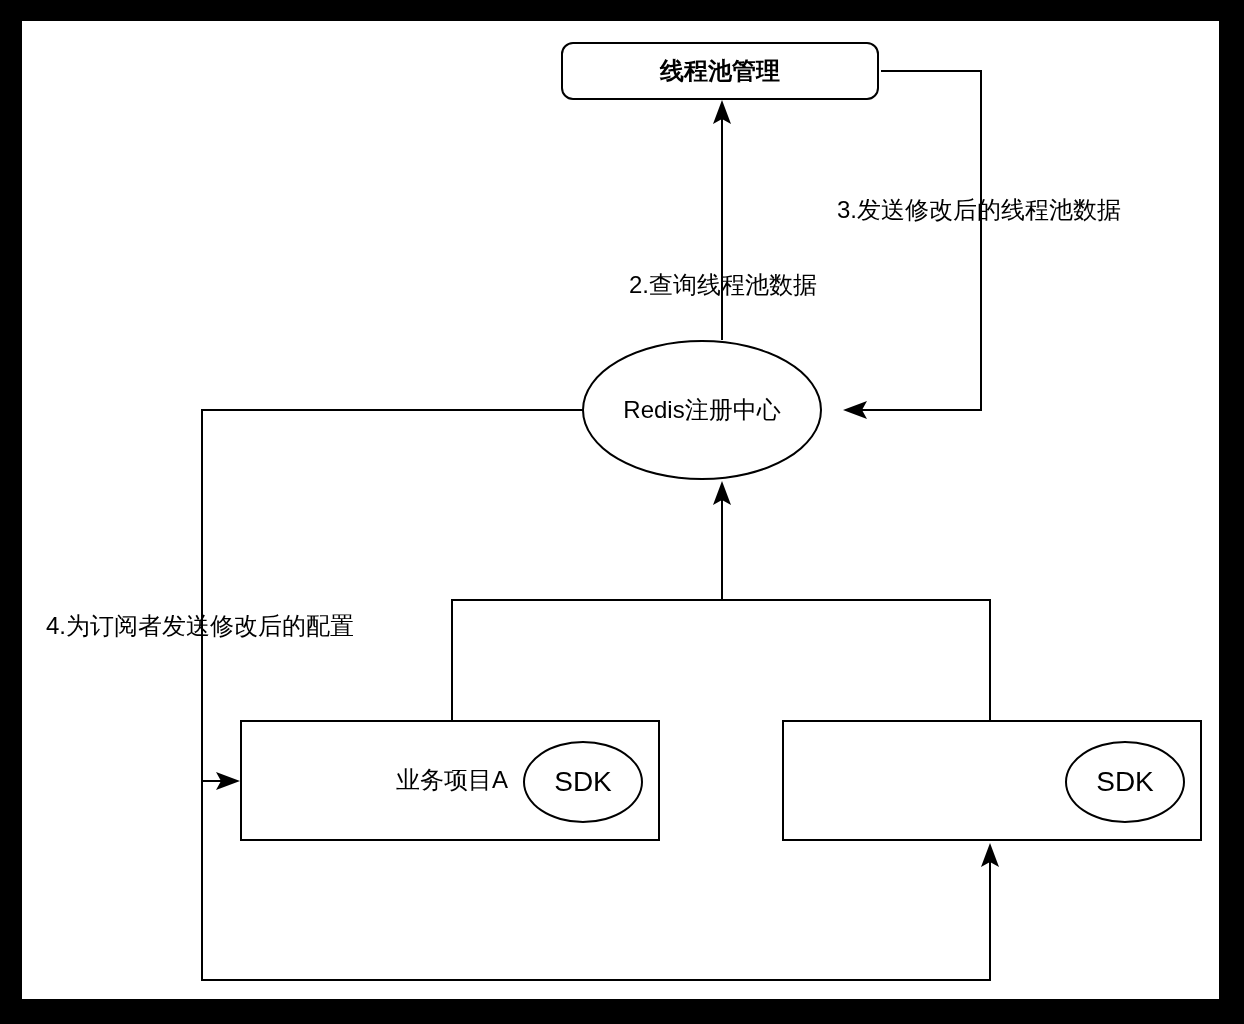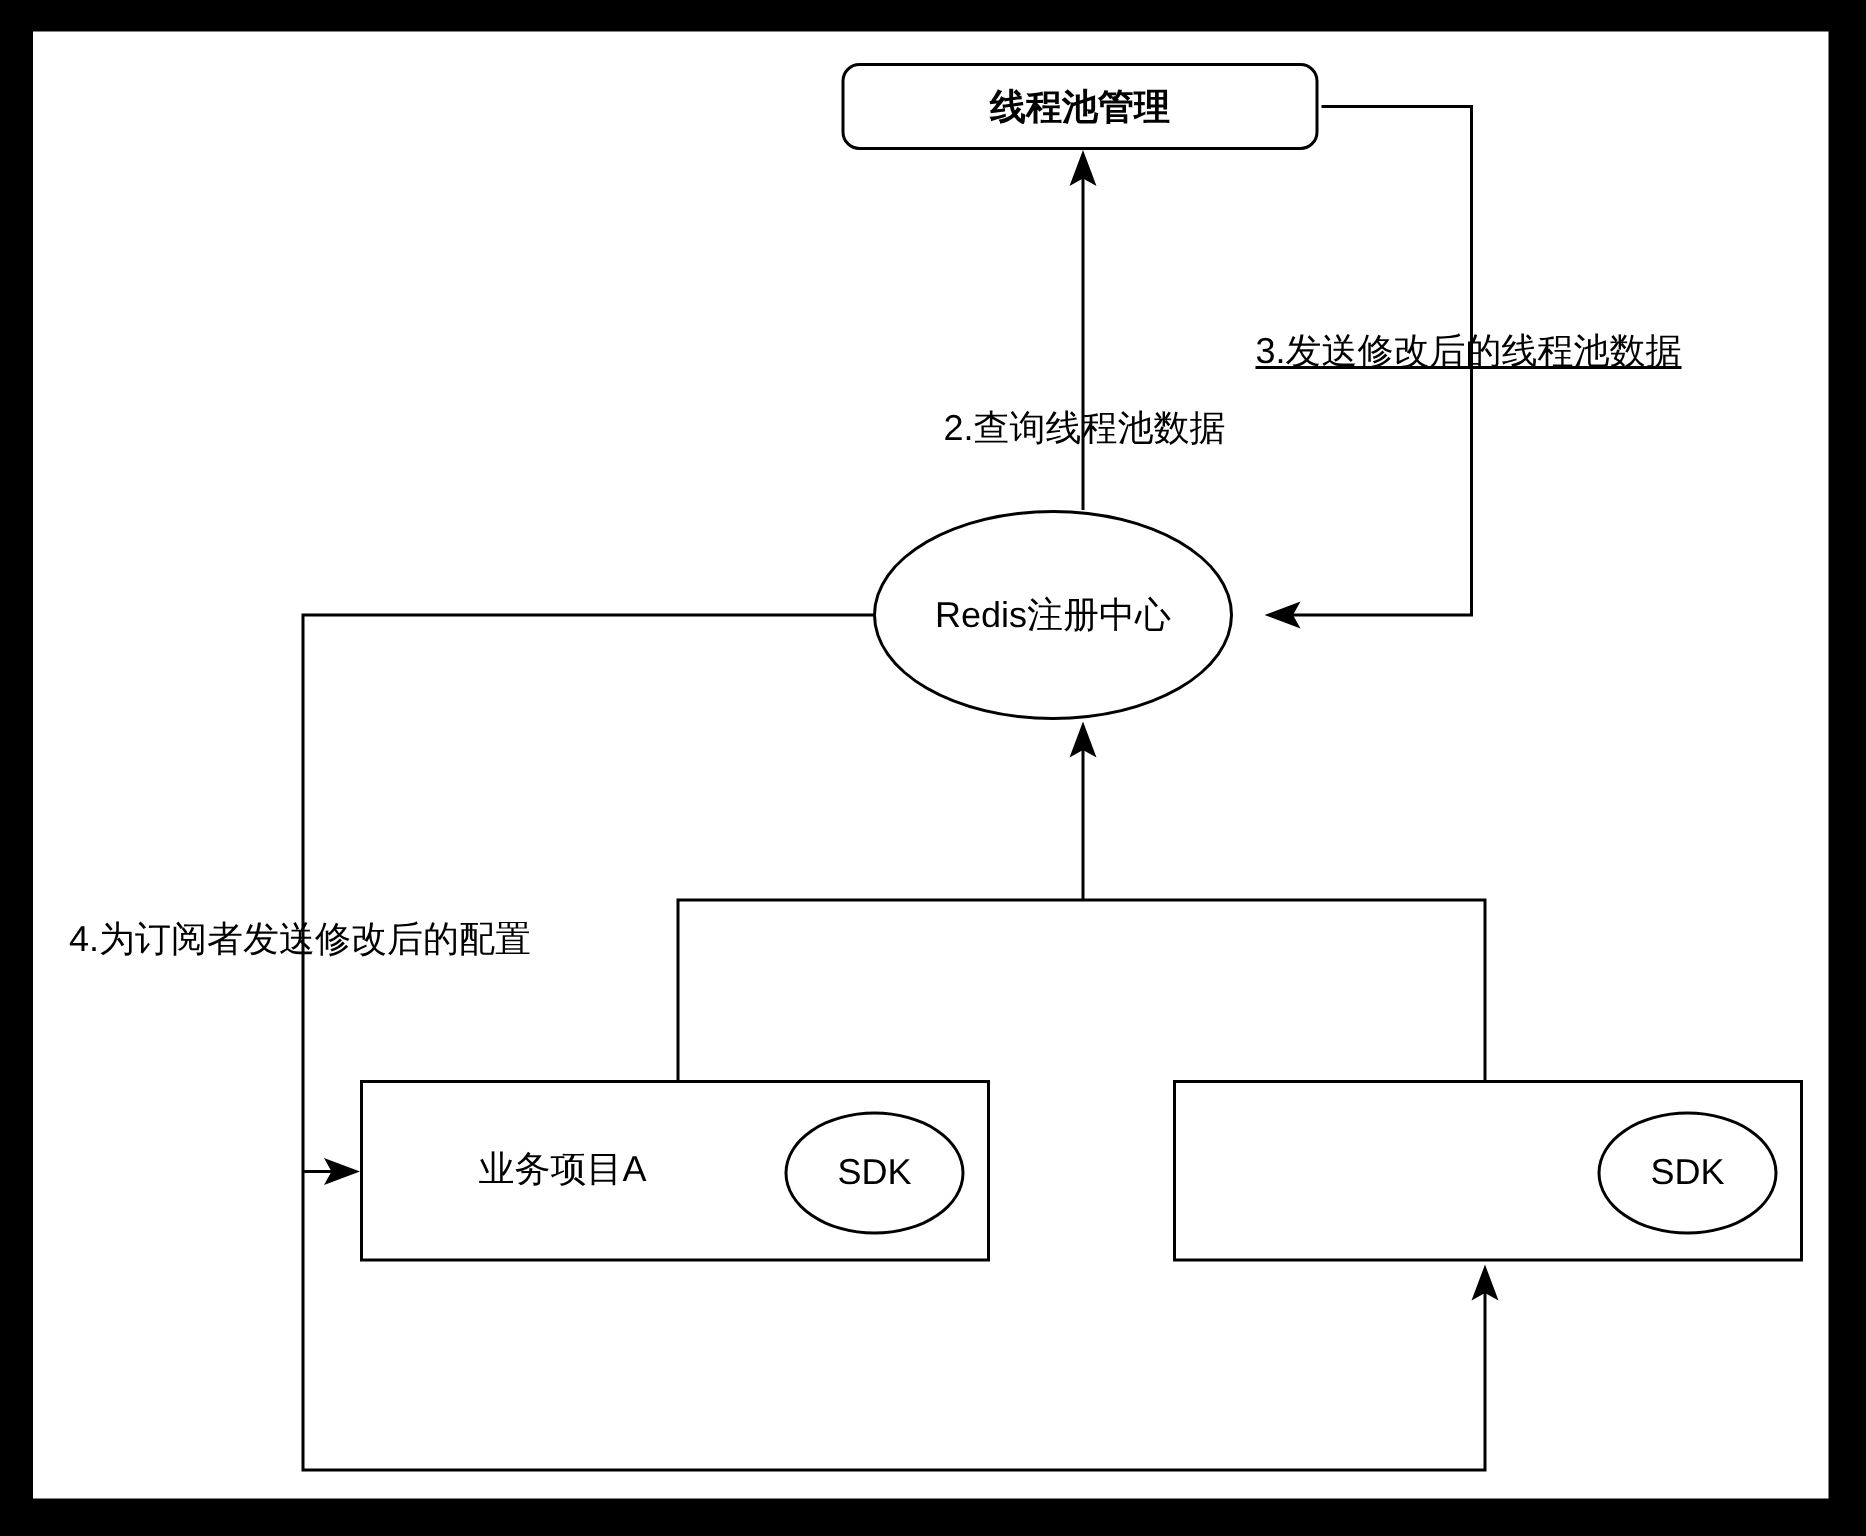--- a/index.html
+++ b/index.html
@@ -61,51 +61,51 @@
   .project-box-a { left: 240px; top: 720px; width: 420px; height: 121px; }
   .project-box-b { left: 782px; top: 720px; width: 420px; height: 121px; }
   .project-box { display: block; }
   .project-label {
     position: absolute;
     left: 0;
     top: 0;
     width: 266px;
     height: 116px;
     line-height: 116px;
-    text-align: center;
+    text-align: right;
     font-size: 24px;
     color: #000000;
     white-space: nowrap;
   }
   .sdk-ellipse {
     position: absolute;
     left: 281px;
     top: 19px;
     width: 120px;
     height: 82px;
     box-sizing: border-box;
     border: 2.5px solid #000000;
     border-radius: 50%;
     background: #ffffff;
     display: flex;
     align-items: center;
     justify-content: center;
-    font-size: 24px;
+    font-size: 28px;
     color: #000000;
   }
   .edge-label {
     position: absolute;
     transform: translate(-50%, -50%);
     font-size: 24px;
     color: #000000;
     white-space: nowrap;
   }
   .edge-label-1 { left: 725px; top: 539px; }
   .edge-label-2 { left: 723px; top: 245px; margin-top: 40px; }
-  .edge-label-3 { left: 979px; top: 234px; text-decoration: underline; }
+  .edge-label-3 { left: 979px; top: 210px; }
   .edge-label-4 { left: 200px; top: 626px; }
 </style>
 </head>
 <body>
 
 <div class="frame">
   <div class="canvas"></div>
 
   <svg class="connectors" viewBox="0 0 1244 1024" xmlns="http://www.w3.org/2000/svg">
 

